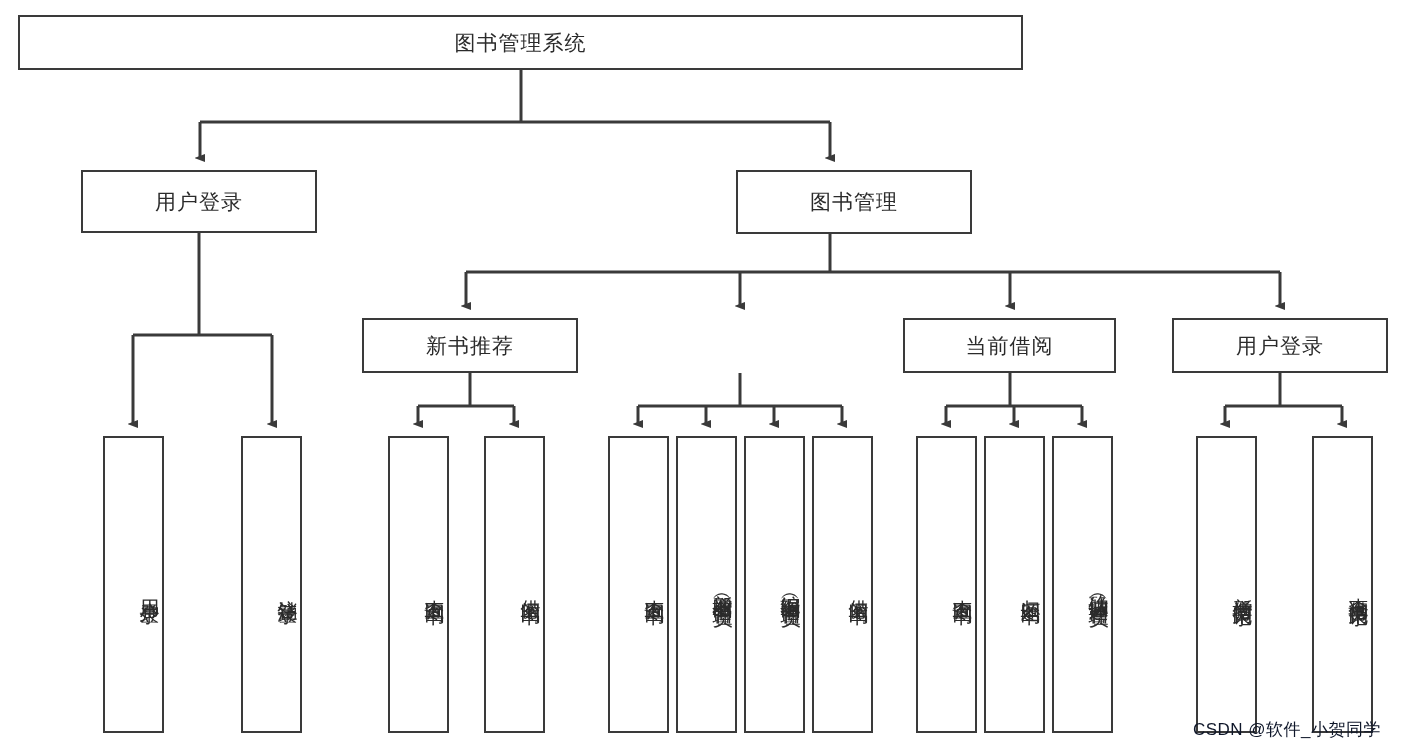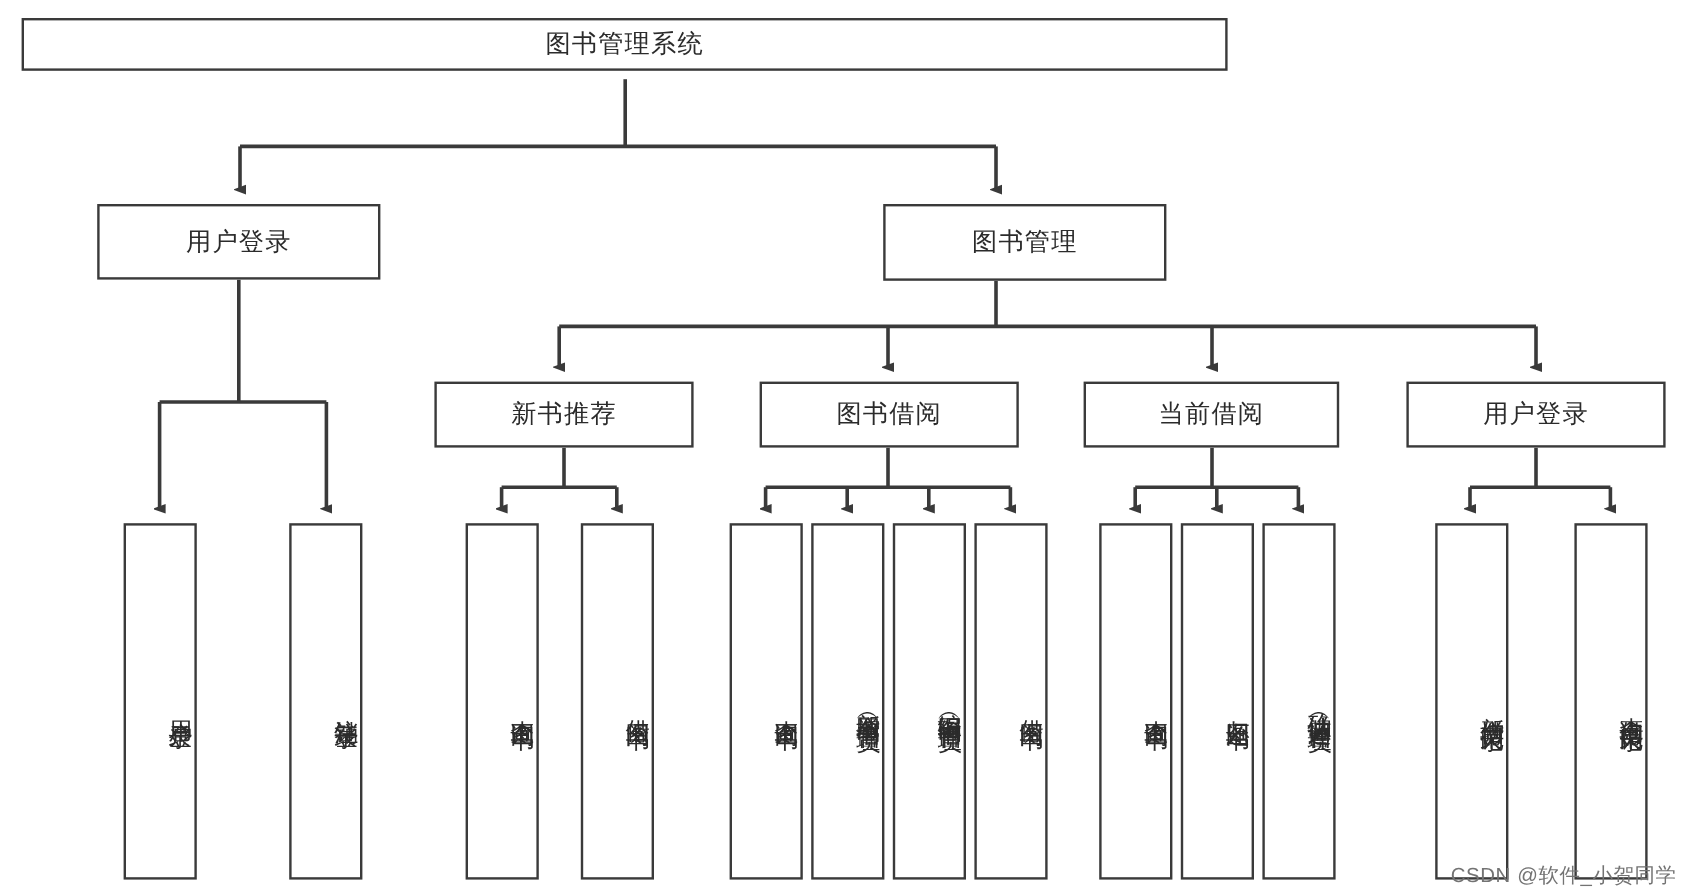--- a/index.html
+++ b/index.html
@@ -54,24 +54,24 @@
   svg.wires {
     position: absolute;
     left: 0;
     top: 0;
     width: 1405px;
     height: 747px;
     pointer-events: none;
   }
   .watermark {
     position: absolute;
-    right: 8px;
+    right: 24px;
     bottom: 6px;
     font-size: 17px;
-    color: #737373;
+    color: #0f172a;
     letter-spacing: 0.5px;
     white-space: nowrap;
     margin-left: 12px;
   }
 </style>
 </head>
 <body>
 
 <div id="canvas">
 
@@ -121,37 +121,34 @@
       <path d="M1014,406 L1014,424" marker-end="url(#arrow)"></path>
       <path d="M1082,406 L1082,424" marker-end="url(#arrow)"></path>
 
       <path d="M1280,373 L1280,406"></path>
       <path d="M1225,406 L1342,406"></path>
       <path d="M1225,406 L1225,424" marker-end="url(#arrow)"></path>
       <path d="M1342,406 L1342,424" marker-end="url(#arrow)"></path>
     </g>
   </svg>
 
-  <div class="node horiz root-node" style="left:18px; top:15px; width:1005px; height:44px;">
+  <div class="node horiz root-node" style="left:18px; top:15px; width:1005px; height:55px;">
     <span>图书管理系统</span>
   </div>
 
   <div class="node horiz" style="left:81px; top:170px; width:236px; height:63px;">
     <span>用户登录</span>
   </div>
   <div class="node horiz" style="left:712px; top:170px; width:236px; height:64px;margin-left:24px;">
     <span>图书管理</span>
   </div>
 
   <div class="node horiz" style="left:362px; top:318px; width:216px; height:55px;text-align:center;">
     <span>新书推荐</span>
   </div>
-  <div class="node horiz" style="left:633px; top:318px; width:216px; height:55px;">
-    <span>图书借阅</span>
-  </div>
   <div class="node horiz" style="left:903px; top:318px; width:213px; height:55px;">
     <span>当前借阅</span>
   </div>
   <div class="node horiz" style="left:1172px; top:318px; width:216px; height:55px;">
     <span>用户登录</span>
   </div>
 
   <div class="node vert" style="left:103px; top:436px; width:61px; height:297px;">
     <span class="vtext">用户登录</span>
   </div>

